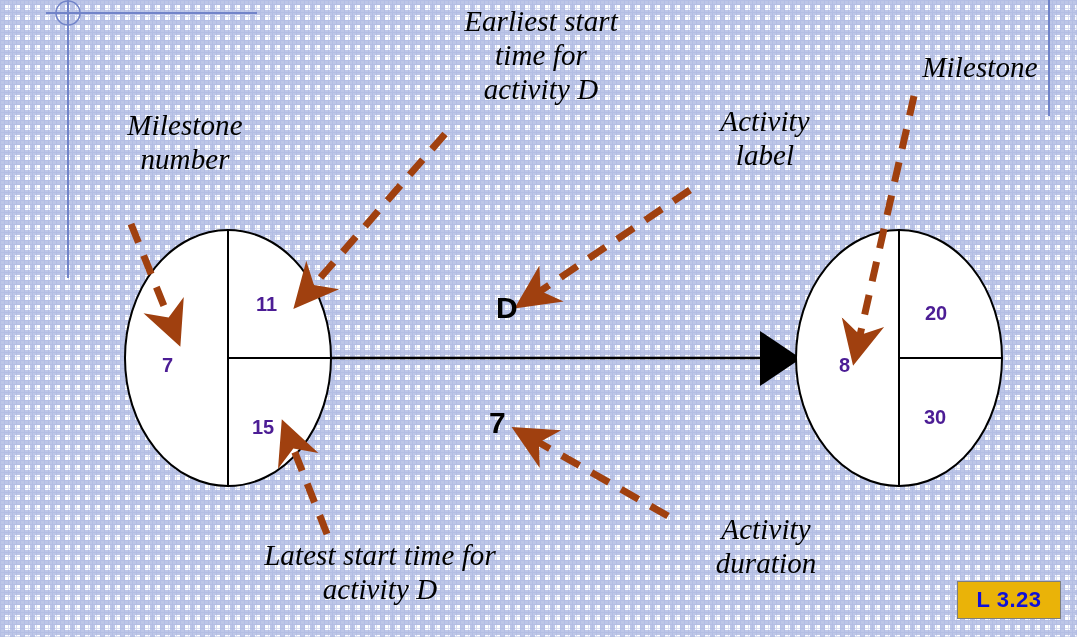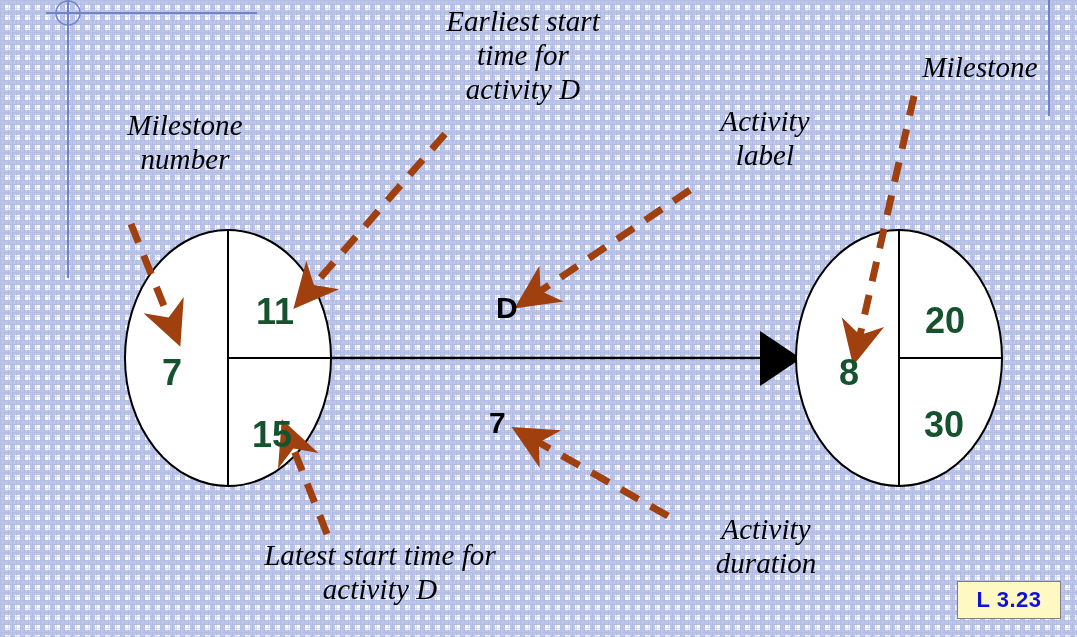--- a/index.html
+++ b/index.html
@@ -72,40 +72,40 @@
     line-height: 1.18;
     color: #000000;
     text-align: center;
     white-space: pre;
     letter-spacing: .1px;
   }
   .node-num {
     position: absolute;
     font-family: "Liberation Sans", "DejaVu Sans", sans-serif;
     font-weight: bold;
-    font-size: 36px;
-    color: #14532d;
+    font-size: 20px;
+    color: #4c1d95;
     line-height: 1;
   }
   .edge-lbl {
     position: absolute;
     font-family: "Liberation Sans", "DejaVu Sans", sans-serif;
     font-weight: bold;
     font-size: 30px;
     color: #000000;
     line-height: 1;
   }
   #slide-badge {
     position: absolute;
     left: 957px;
     top: 581px;
     width: 104px;
     height: 38px;
     border: 1px solid #7f7f7f;
-    background: #fef9c3;
+    background: #eab308;
     display: flex;
     align-items: center;
     justify-content: center;
     font-family: "Liberation Sans", "DejaVu Sans", sans-serif;
     font-weight: bold;
     font-size: 22px;
     color: #1010d8;
     letter-spacing: .5px;
     box-sizing: border-box;
   }
@@ -155,21 +155,21 @@
       <path d="M690,190 L533,296"></path>
       <path d="M914,96  L858,344"></path>
       <path d="M327,534 L290,440"></path>
       <path d="M668,516 L531,438"></path>
     </g>
   </svg>
 
   <div class="anno" style="left:75px; top:108px; width:220px;">Milestone
 number</div>
 
-  <div class="anno" style="left:398px; top:4px; width:250px;">Earliest start
+  <div class="anno" style="left:416px; top:4px; width:250px;">Earliest start
 time for
 activity D</div>
 
   <div class="anno" style="left:670px; top:104px; width:190px;">Activity
 label</div>
 
   <div class="anno" style="left:880px; top:50px; width:200px;">Milestone</div>
 
   <div class="anno" style="left:225px; top:538px; width:310px;">Latest start time for
 activity D</div>

